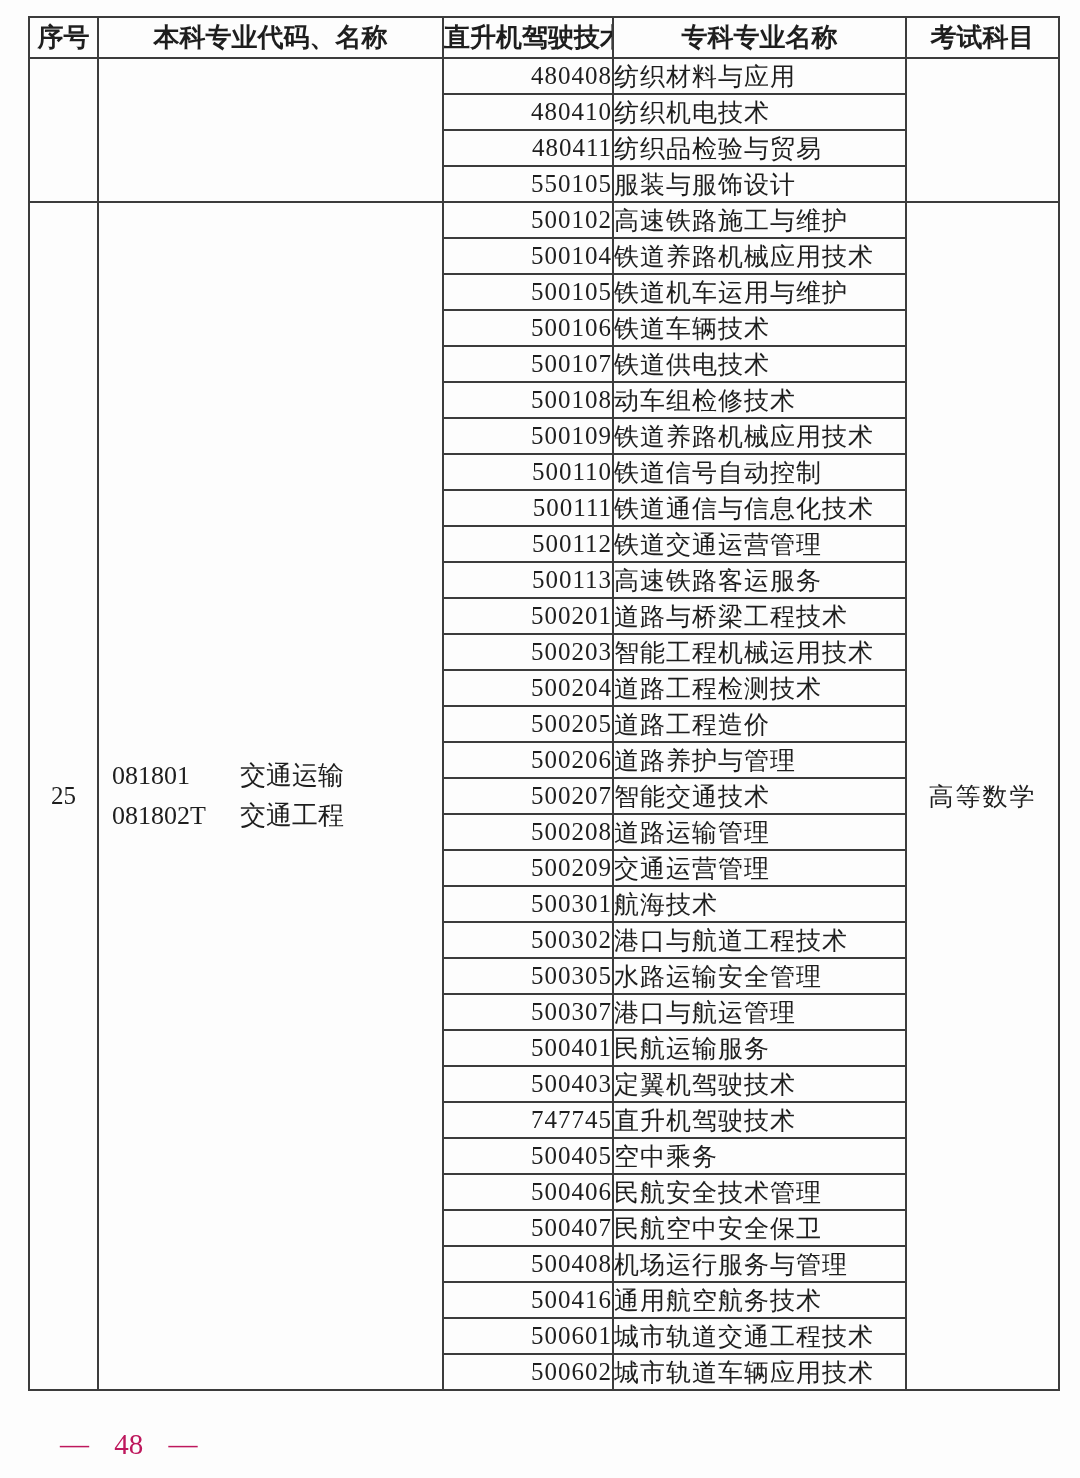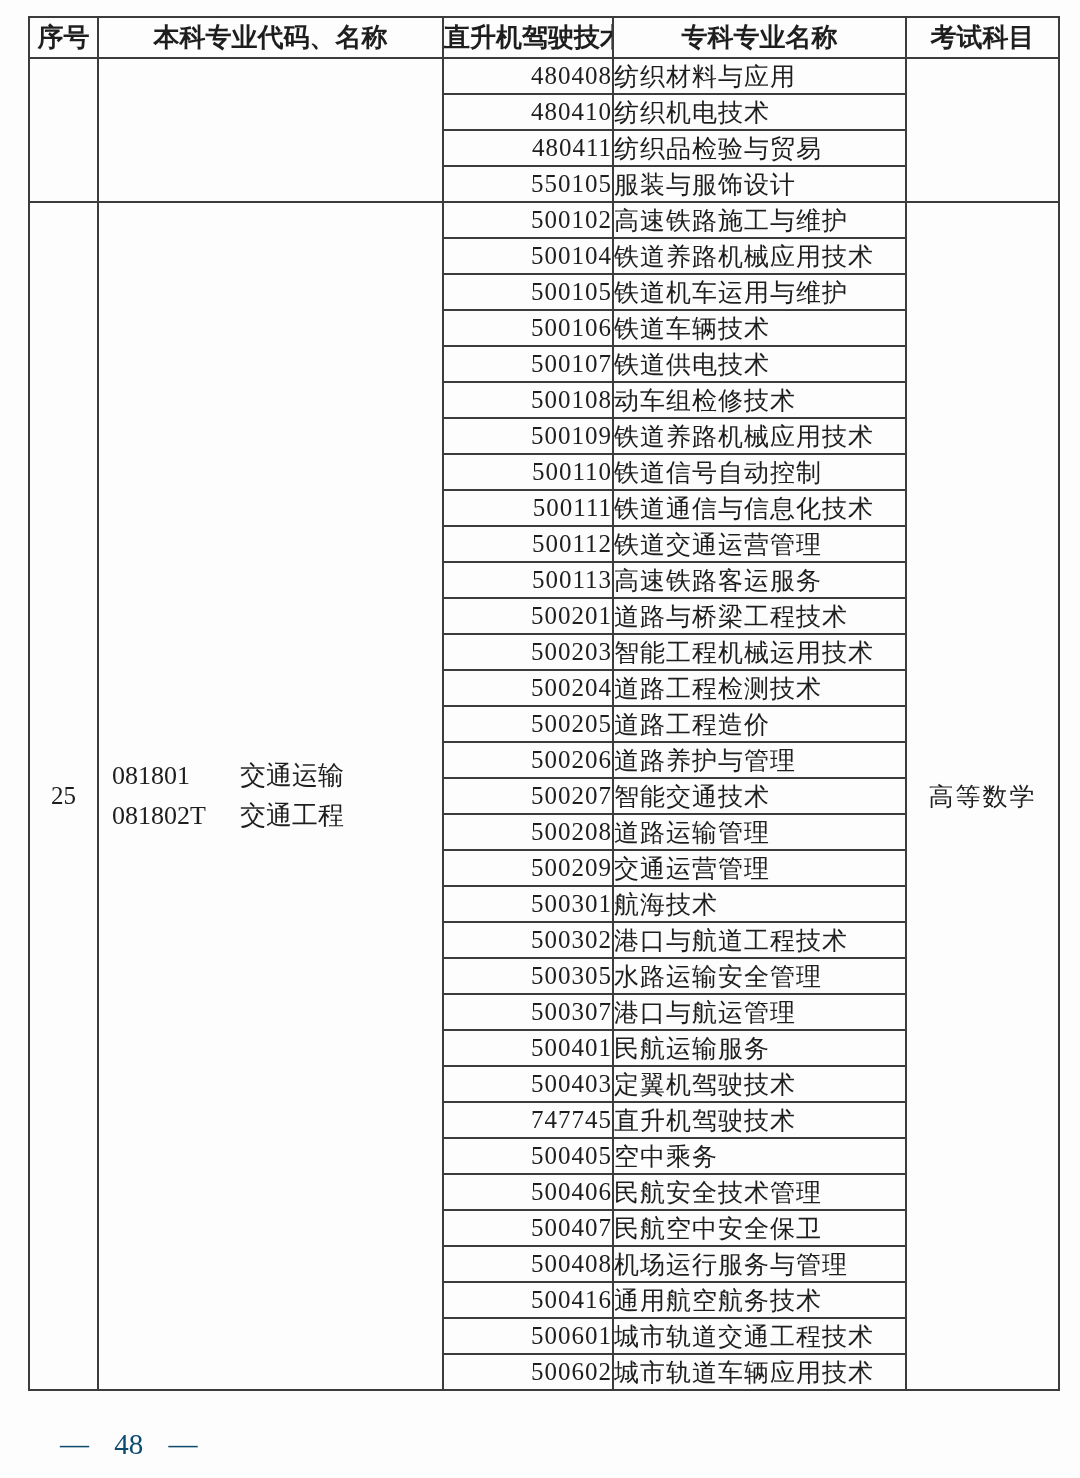--- a/index.html
+++ b/index.html
@@ -76,21 +76,21 @@
     display: inline-block;
     width: 128px;
     flex: 0 0 128px;
   }
   .page-footer {
     position: absolute;
     left: 60px;
     top: 1428px;
     font-size: 29px;
     word-spacing: 18px;
-    color: #0c4a6e;
+    color: #be185d;
   }
 </style>
 </head>
 <body>
 
 <div class="page">
   <table class="majors-table">
     <colgroup>
       <col class="c-seq">
         <col class="c-ug">

